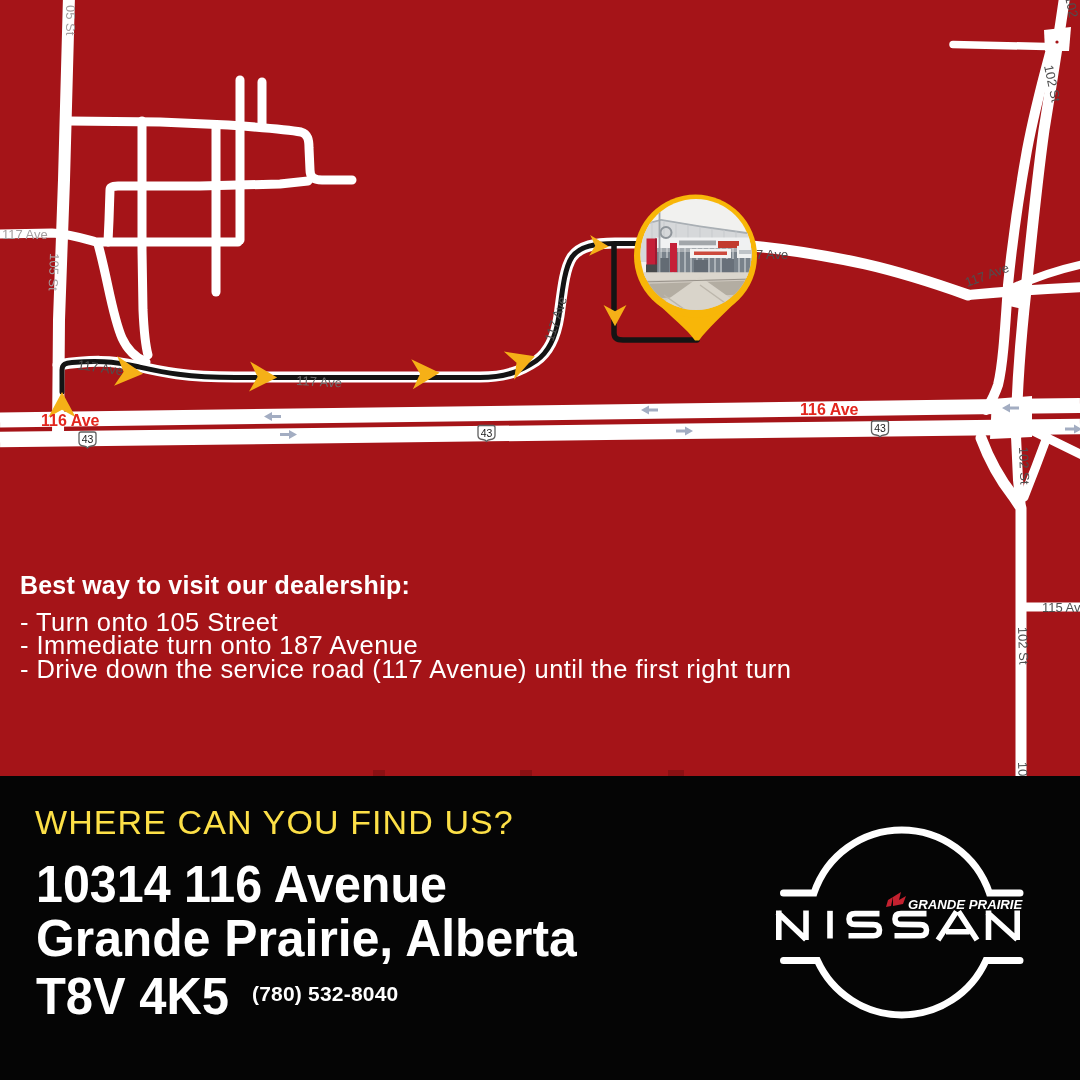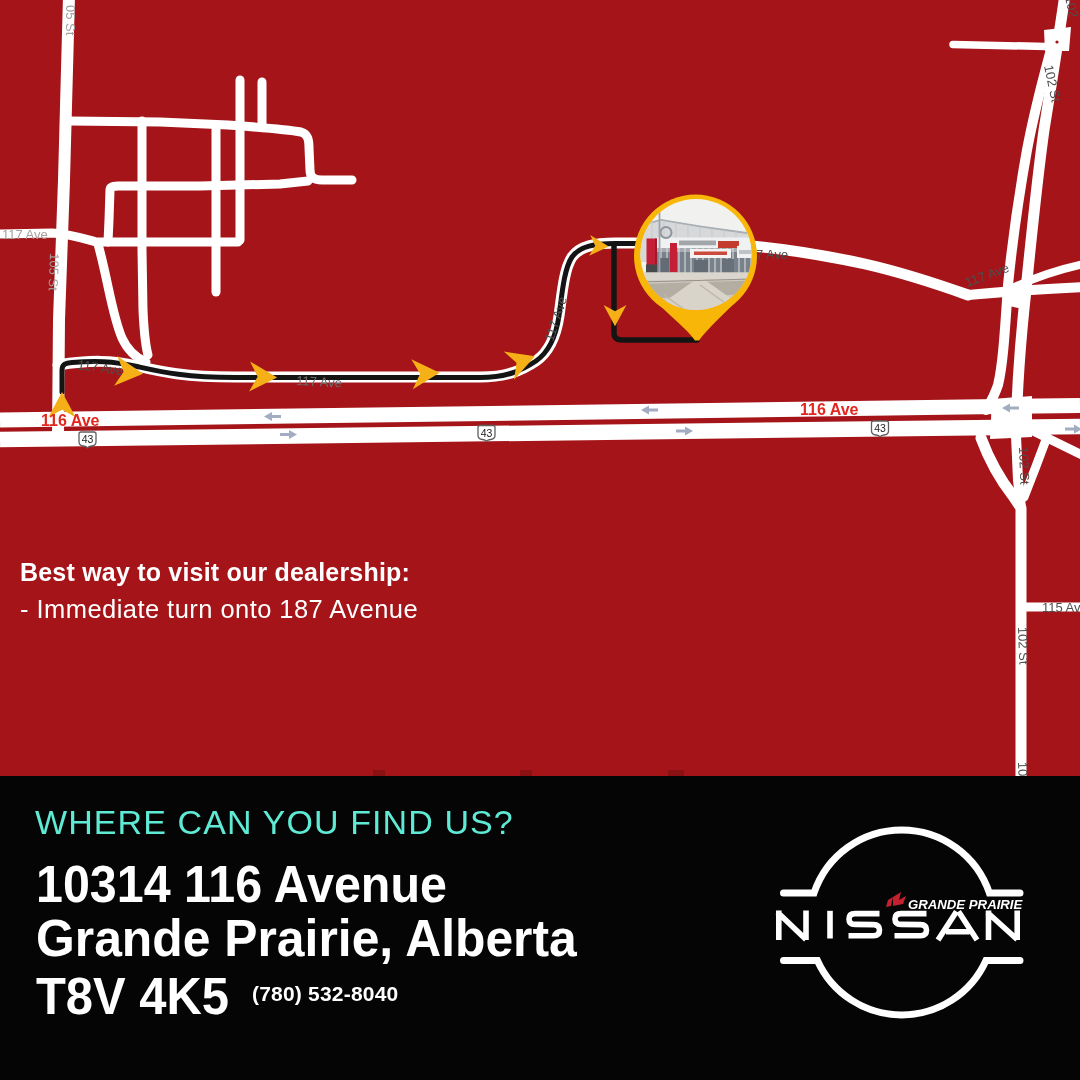--- a/index.html
+++ b/index.html
@@ -1,22 +1,22 @@
 <!DOCTYPE html>
 <html><head>
 <meta charset="utf-8">
 <style>
 html,body{margin:0;padding:0}
 #c{position:relative;width:1080px;height:1080px;background:#A51418;overflow:hidden;font-family:"Liberation Sans",sans-serif}
 #map{position:absolute;left:0;top:0}
 .steps{position:absolute;left:20px;top:556px;color:#fff}
-.steps h3{margin:2px 0 11px 0;font-size:25px;font-weight:bold;letter-spacing:.2px}
+.steps h3{margin:15px 0 11px 0;font-size:25px;font-weight:bold;letter-spacing:.2px}
 .steps div{font-size:25.5px;line-height:23.4px;letter-spacing:.45px}
 .footer{position:absolute;left:0;top:776px;width:1080px;height:304px;background:#050505;color:#fff}
-.f1{position:absolute;left:35px;top:803px;font-size:34px;letter-spacing:1.1px;color:#5eead4}
+.f1{position:absolute;left:35px;top:803px;font-size:34px;letter-spacing:1.1px;color:#fde047}
 .f2{position:absolute;left:36px;top:854px;font-size:52px;font-weight:bold;color:#fff;transform-origin:0 0;transform:scaleX(0.931)}
 .f3{position:absolute;left:36px;top:908px;font-size:52px;font-weight:bold;color:#fff;transform-origin:0 0;transform:scaleX(0.958)}
 .f4{position:absolute;left:36px;top:966px;font-size:52px;font-weight:bold;color:#fff;transform-origin:0 0;transform:scaleX(0.9405)}
 .f5{position:absolute;left:252px;top:982px;font-size:21px;font-weight:bold;letter-spacing:.2px;color:#fff}
 </style>
 </head>
 <body>
 <div id="c">
 <svg id="map" width="1080" height="1080" viewBox="0 0 1080 1080">
 
@@ -216,21 +216,23 @@
     <path d="M 640,282 L 753,279" stroke="#98928A" stroke-width="1" fill="none"></path>
     <path d="M 664,295 L 688,312 M 700,285 L 735,310" stroke="#BDB7AC" stroke-width="1.5" fill="none"></path>
   </g>
 </g>
 <rect x="373" y="770" width="12" height="6" fill="#8A1013"></rect>
 <rect x="520" y="770" width="12" height="6" fill="#8A1013"></rect>
 <rect x="668" y="770" width="16" height="6" fill="#8A1013"></rect>
 </svg>
 <div class="steps">
   <h3>Best way to visit our dealership:</h3>
+  <div>- Turn onto 105 Street</div>
   <div>- Immediate turn onto 187 Avenue</div>
+  <div>- Drive down the service road (117 Avenue) until the first right turn</div>
 </div>
 <div class="footer"></div>
 <div class="f1">WHERE CAN YOU FIND US?</div>
 <div class="f2">10314 116 Avenue</div>
 <div class="f3">Grande Prairie, Alberta</div>
 <div class="f4">T8V 4K5</div>
 <div class="f5">(780) 532-8040</div>
 <svg id="logo" width="260" height="210" viewBox="0 0 260 210" style="position:absolute;left:775px;top:820px">
 
 <g stroke="#fff" stroke-width="7" fill="none" stroke-linecap="round">

